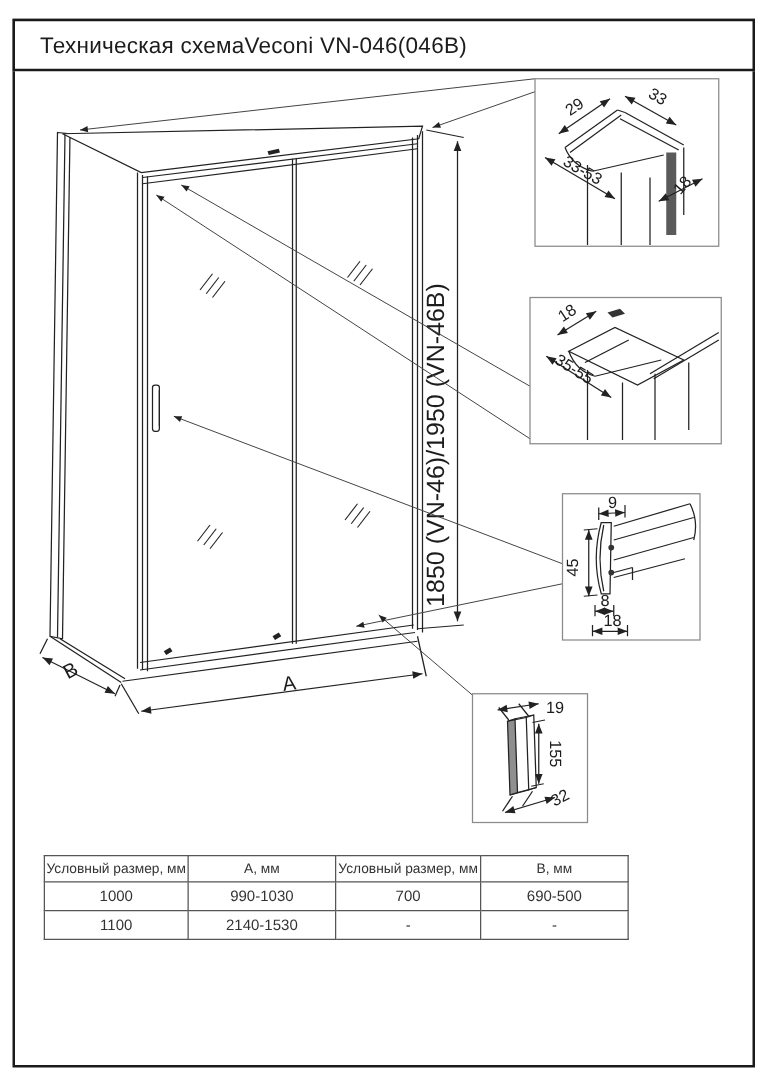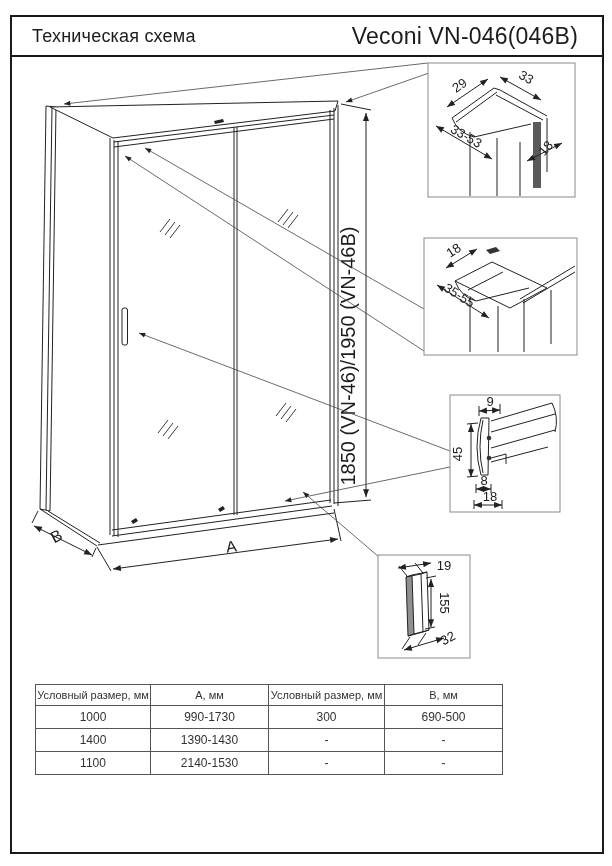--- a/index.html
+++ b/index.html
@@ -1,20 +1,20 @@
 <!DOCTYPE html>
 <html><head>
 <meta charset="utf-8">
 <style>
   html,body{margin:0;padding:0;background:#fff;}
   body{width:612px;height:866px;position:relative;font-family:"Liberation Sans",sans-serif;color:#1c1c1c;overflow:hidden;}
   .page-border{position:absolute;left:10px;top:15px;width:594px;height:839px;border:2px solid #1a1a1a;box-sizing:border-box;background:#fff;}
-  .header-bar{position:absolute;left:10px;top:15px;width:594px;height:42px;border:2px solid #1a1a1a;box-sizing:border-box;display:flex;align-items:center;justify-content:space-between;padding:0 24px 0 20px;background:#fff;}
+  .header-bar{position:absolute;left:10px;top:15px;width:594px;height:42px;border:2px solid #1a1a1a;box-sizing:border-box;display:flex;align-items:center;justify-content:flex-start;padding:0 24px 0 20px;background:#fff;}
   .title-left{font-size:18px;letter-spacing:.2px;}
-  .title-right{font-size:23px;letter-spacing:.2px;}
+  .title-right{font-size:18px;letter-spacing:.2px;}
   svg.diagram{position:absolute;left:10px;top:57px;width:594px;height:627px;}
   svg text{fill:#1c1c1c;font-family:"Liberation Sans",sans-serif;}
   .dims{font-size:13px;}
   .dim-big{font-size:20px;}
   .dim-ab{font-size:16px;}
   table.size-table{position:absolute;left:35px;top:684px;width:467px;border-collapse:collapse;table-layout:fixed;background:#fff;}
   table.size-table th,table.size-table td{border:1px solid #555;text-align:center;vertical-align:middle;font-weight:400;color:#333;padding:0;margin-left:28px;}
   table.size-table th{height:20px;font-size:11px;}
   table.size-table td{height:22px;font-size:12px;text-align:center;}
 </style>
@@ -243,29 +243,23 @@
     <tr>
       <th>Условный размер, мм</th>
       <th>А, мм</th>
       <th>Условный размер, мм</th>
       <th>В, мм</th>
     </tr>
   </thead>
   <tbody>
     <tr>
       <td>1000</td>
-      <td>990-1730</td>
-      <td>300</td>
+      <td>990-1030</td>
+      <td>700</td>
       <td>690-500</td>
-    </tr>
-    <tr>
-      <td>1400</td>
-      <td>1390-1430</td>
-      <td>-</td>
-      <td>-</td>
     </tr>
     <tr>
       <td>1100</td>
       <td>2140-1530</td>
       <td>-</td>
       <td>-</td>
     </tr>
   </tbody>
 </table>
 

